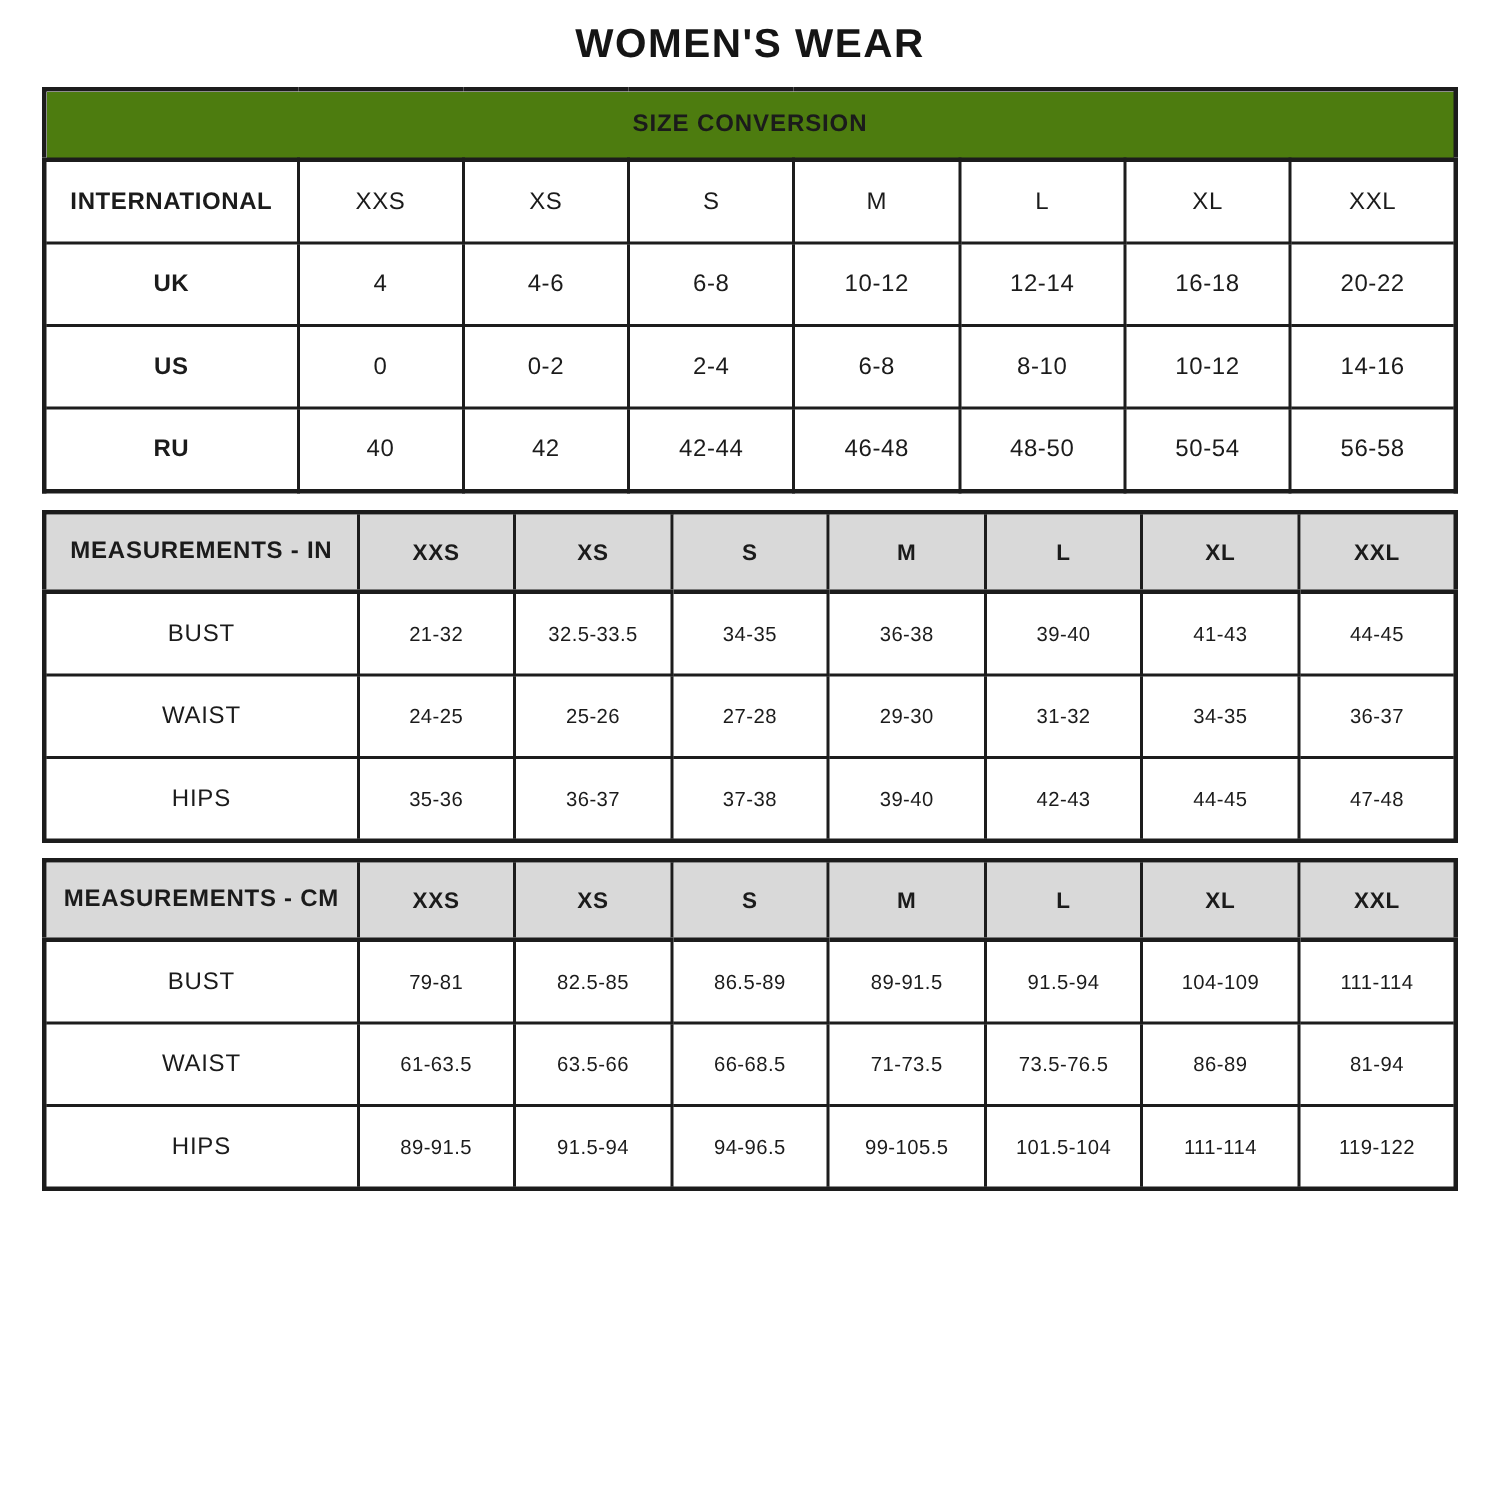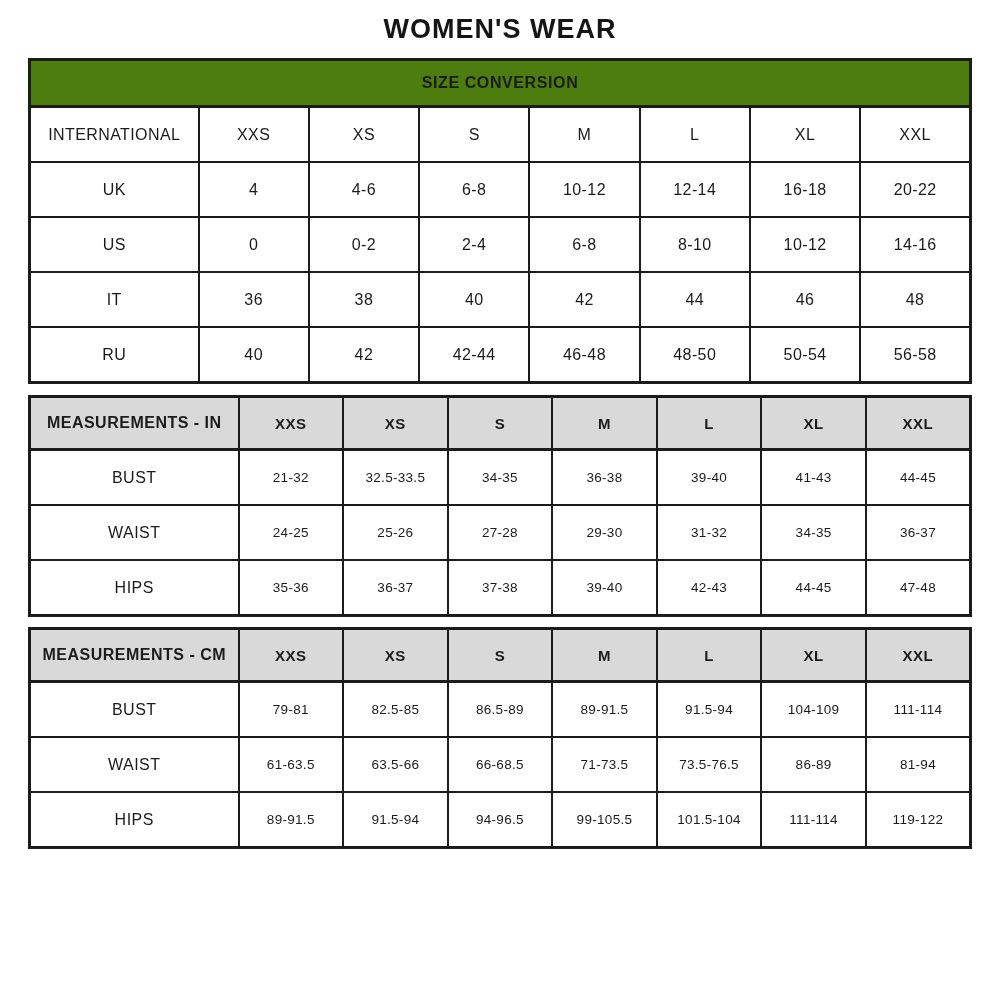--- a/index.html
+++ b/index.html
@@ -48,21 +48,21 @@
     font-weight: 700;
     letter-spacing: 0.6px;
     border-bottom: 3px solid #1c1c1c;
   }
   .t1 td, .t1 th.label {
     height: 53px;
     font-size: 16px;
     font-weight: 400;
     letter-spacing: 0.4px;
   }
-  .t1 th.label { font-weight: 400; margin-top: 31px; }
+  .t1 th.label { font-weight: 700; margin-top: 31px; }
   
   .t2 { margin-bottom: 10px; }
   .t2 th.gray, .t3 th.gray {
     background: #d9d9d9;
     height: 50px;
     font-size: 15px;
     font-weight: 700;
     letter-spacing: 0.5px;
     border-bottom: 3px solid #1c1c1c;
   }
@@ -126,30 +126,20 @@
         </tr>
         <tr>
           <th class="label">US</th>
           <td>0</td>
           <td>0-2</td>
           <td>2-4</td>
           <td>6-8</td>
           <td>8-10</td>
           <td>10-12</td>
           <td>14-16</td>
-        </tr>
-        <tr>
-          <th class="label">IT</th>
-          <td>36</td>
-          <td>38</td>
-          <td>40</td>
-          <td>42</td>
-          <td>44</td>
-          <td>46</td>
-          <td>48</td>
         </tr>
         <tr>
           <th class="label">RU</th>
           <td>40</td>
           <td>42</td>
           <td>42-44</td>
           <td>46-48</td>
           <td>48-50</td>
           <td>50-54</td>
           <td>56-58</td>

